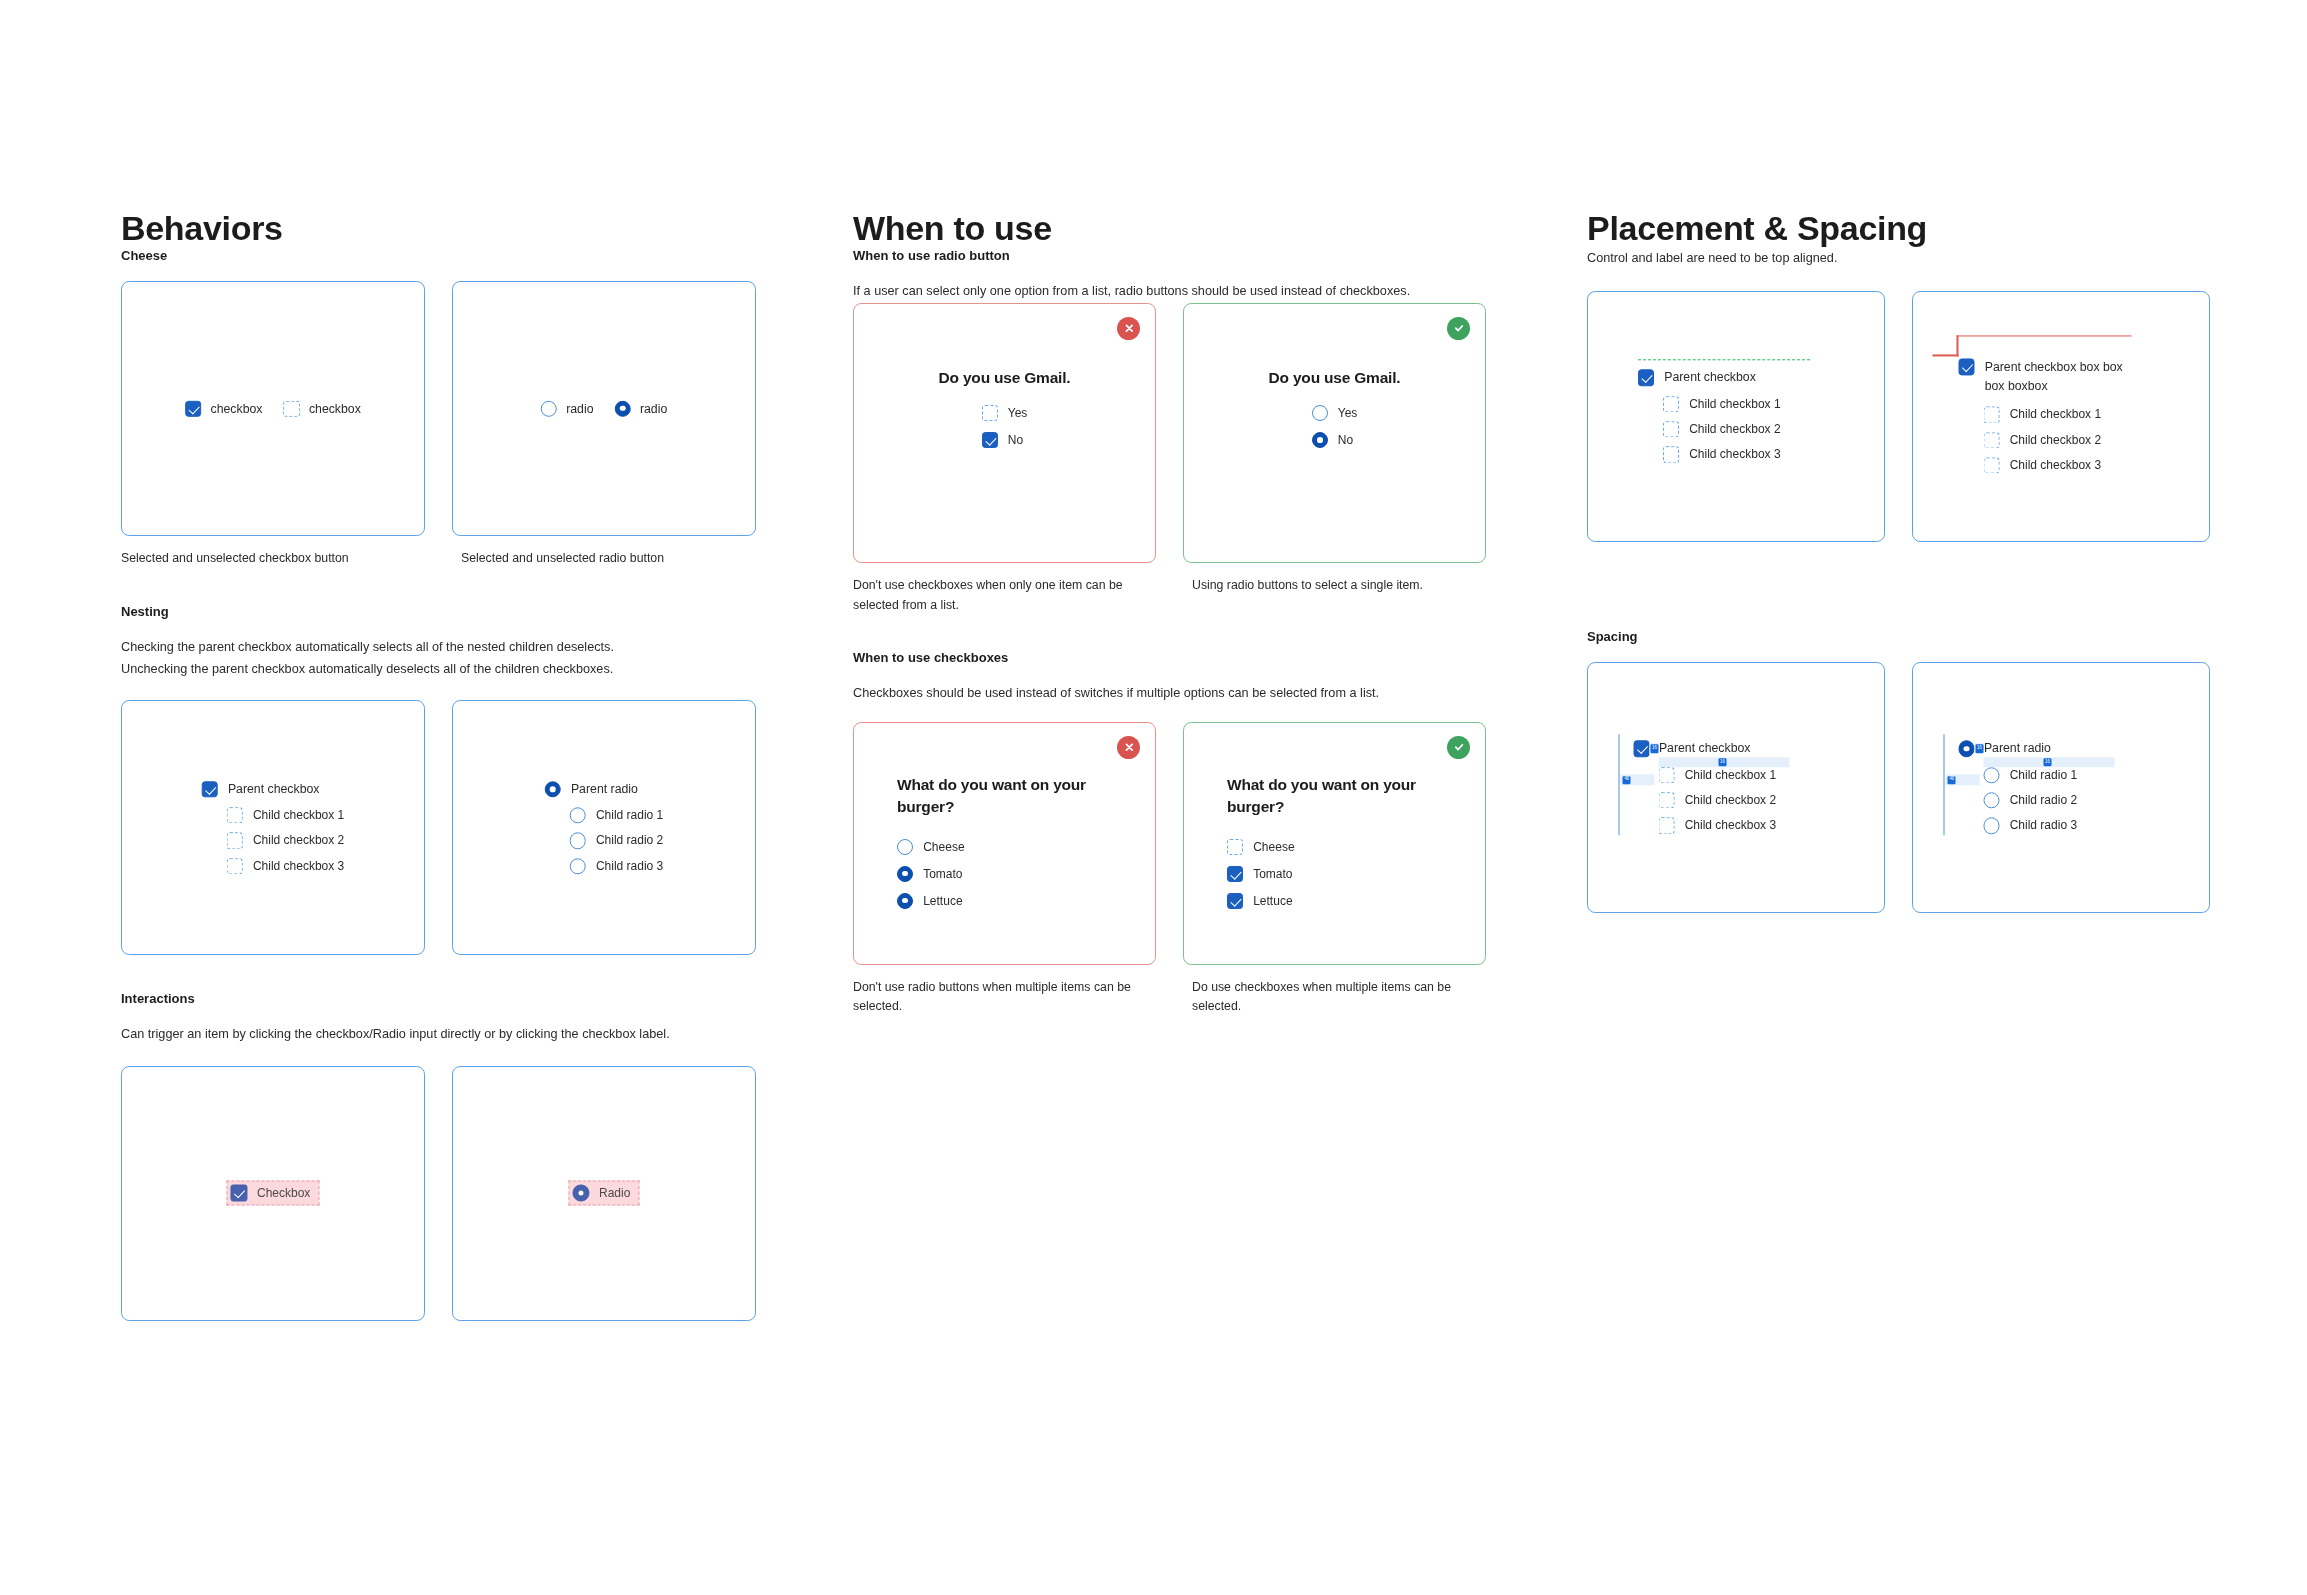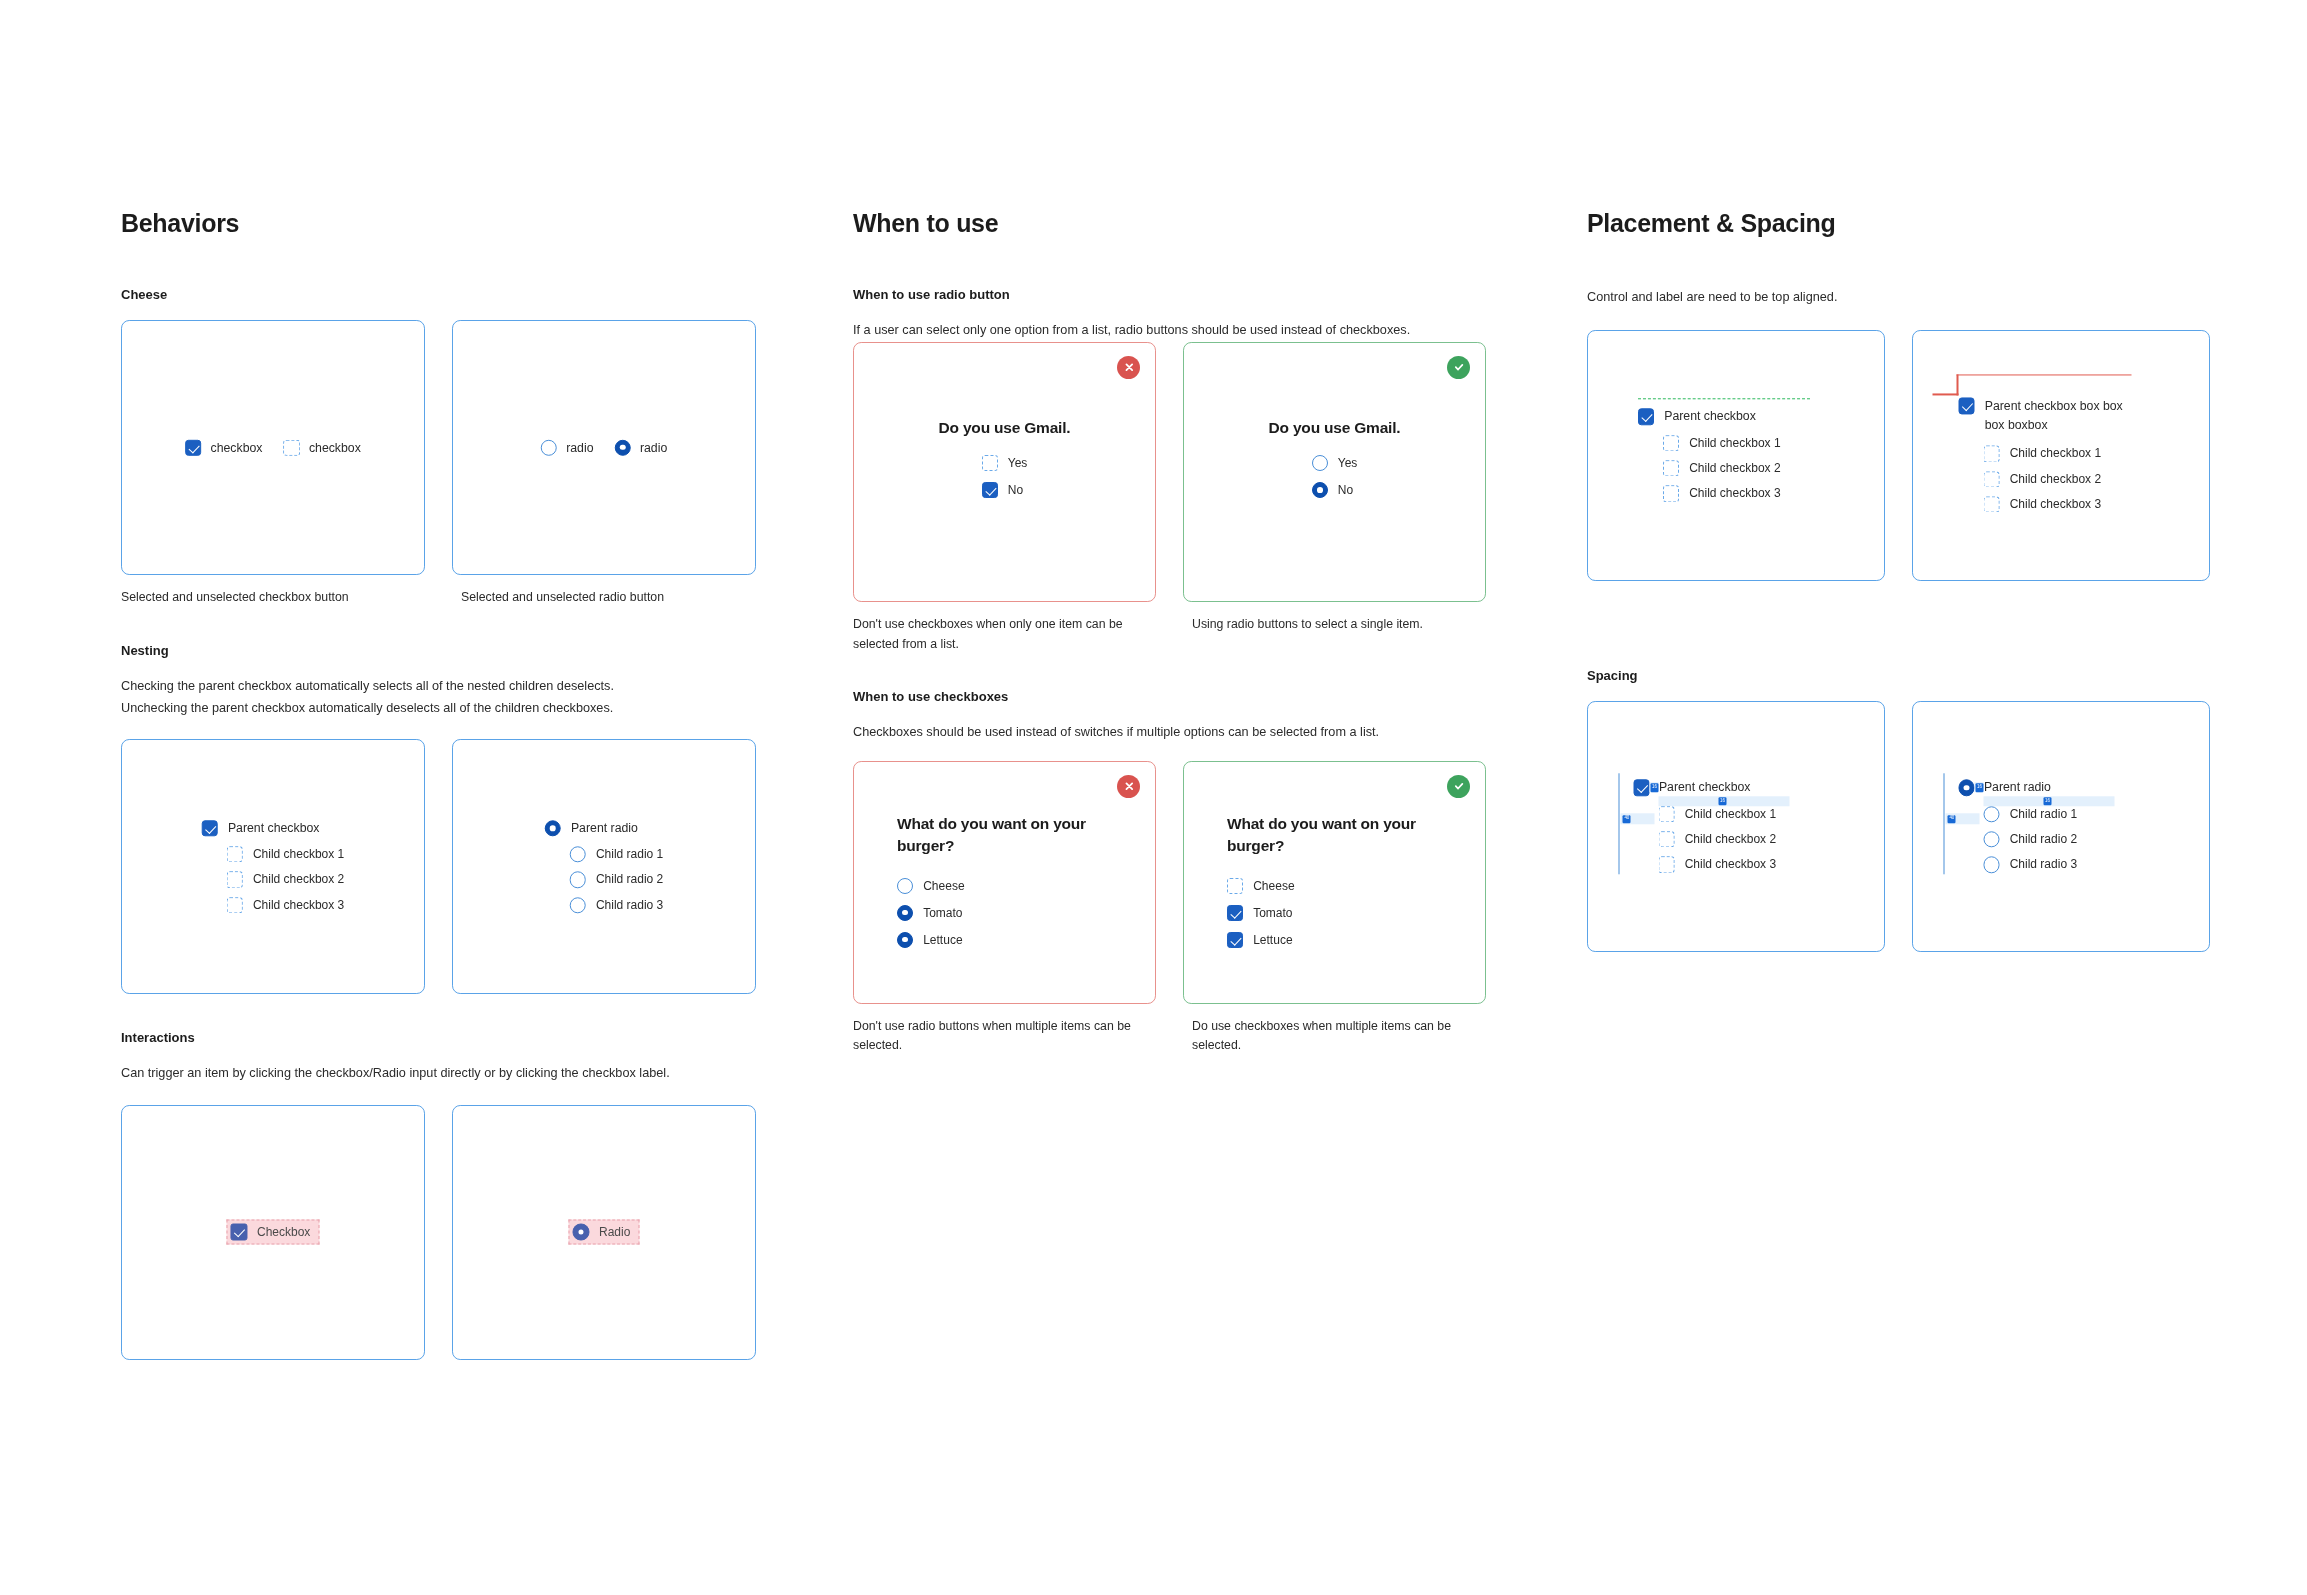--- a/index.html
+++ b/index.html
@@ -20,25 +20,24 @@
     background: #ffffff;
   }
 
   
   .col { position: absolute; top: 209px; }
   #col-behaviors   { left: 121px; width: 654px; }
   #col-whentouse   { left: 853px; width: 646px; }
   #col-placement   { left: 1587px; width: 646px; }
 
   .col-title {
-    font-size: 25px;
+    font-size: 34px;
     font-weight: 700;
     letter-spacing: -0.3px;
     color: #1c1c1c;
-    margin-bottom: 49px;
   }
 
   .sub-head {
     font-size: 13px;
     font-weight: 700;
     color: #1c1c1c;
     margin-bottom: 18px;
   }
 
   .body-text {
@@ -201,21 +200,21 @@
     justify-content: center;
   }
   .status-badge.bad  { background: #d9534f; }
   .status-badge.good { background: #3da35d; }
   .status-badge svg { display: block; }
 
   
   .q-inner {
     position: absolute;
     left: 0; right: 0;
-    top: 76px;
+    top: 65px;
     display: flex;
     flex-direction: column;
     align-items: center;
   }
   .q-inner.burger { top: 51px; align-items: flex-start; padding-left: 43px; }
 
   .q-title {
     font-size: 15.5px;
     font-weight: 700;
     color: #1c1c1c;

